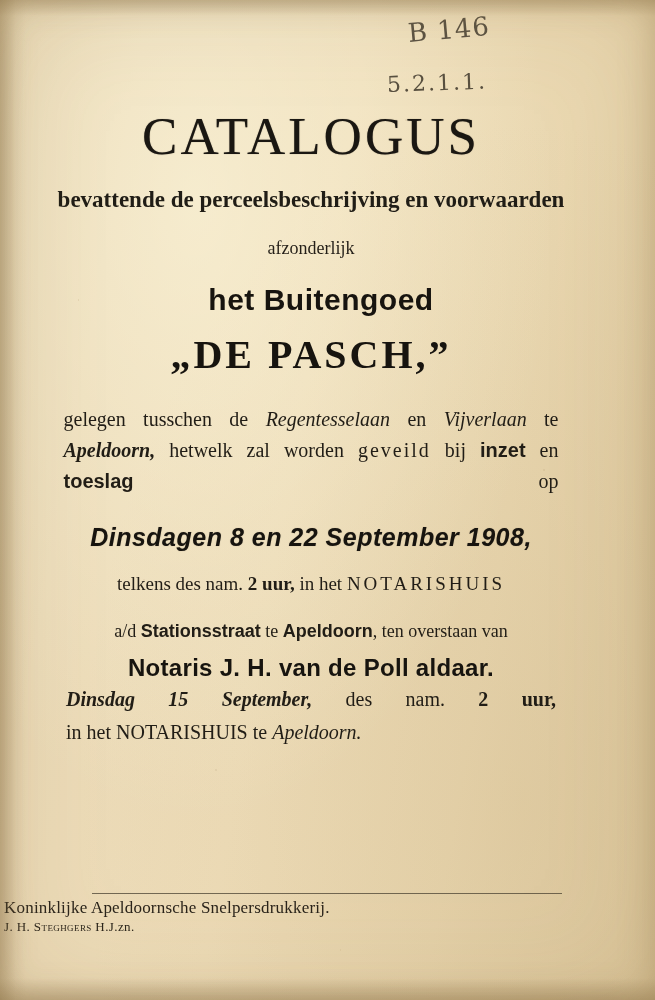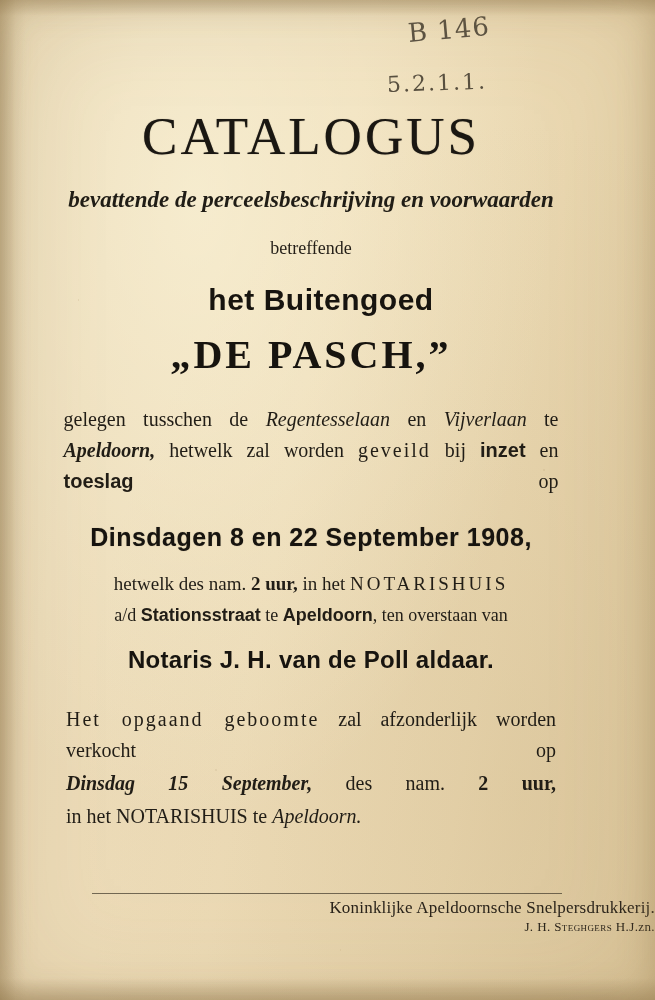--- a/index.html
+++ b/index.html
@@ -101,21 +101,20 @@
     text-shadow: 0 0 1px rgba(40,32,20,0.45);
   }
 
   .l-sub1 {
     margin-top: 21px;
     font-family: "Liberation Serif", serif;
     font-size: 23px;
     letter-spacing: 0px;
     font-weight: 600;
     color: #201d16;
-    font-style: italic;
   }
 
   .l-betreffende {
     margin-top: 25px;
     font-size: 18px;
     font-weight: 400;
     color: #241f18;
   }
 
   .l-buitengoed {
@@ -158,35 +157,36 @@
   .wider { letter-spacing: 3px; }
 
   .l-date {
     margin-top: 26px;
     font-family: "Liberation Sans", sans-serif;
     font-size: 25px;
     font-weight: 700;
     letter-spacing: 0.5px;
     color: #17140f;
     text-shadow: 0 0 1px rgba(40,32,20,0.3);
+    font-style: italic;
   }
 
   .p-telkens {
     margin-top: 17px;
     width: 500px;
     font-size: 19px;
   }
   .p-ad {
-    margin-top: 4px;
+    margin-top: 20px;
     width: 470px;
     font-size: 18px;
   }
 
   .l-notaris {
-    margin-top: 16px;
+    margin-top: 8px;
     font-family: "Liberation Sans", sans-serif;
     font-size: 24px;
     font-weight: 700;
     letter-spacing: 0.3px;
     color: #17140f;
   }
 
   .p-opgaand {
     margin-top: 30px;
     width: 490px;
@@ -207,23 +207,23 @@
     position: absolute;
     left: 92px;
     top: 893px;
     width: 470px;
     height: 1px;
     background: #4a4132;
     opacity: 0.75;
   }
   .footer {
     position: absolute;
-    left: 12px; right: 0;
+    left: 4px; right: 0;
     top: 898px;
-    text-align: right;
+    text-align: left;
     color: #2a241b;
   }
   .f-line1 {
     font-size: 17px;
     letter-spacing: 0.2px;
   }
   .f-line2 {
     margin-top: 1px;
     font-size: 13px;
     letter-spacing: 0.4px;
@@ -257,45 +257,42 @@
 
   <div class="hand hand-1">B 146</div>
   <div class="hand hand-2">5.2.1.1.</div>
 
   <div class="content">
 
     <div class="l-title">CATALOGUS</div>
 
     <div class="l-sub1">bevattende de perceelsbeschrijving en voorwaarden</div>
 
-    <div class="l-betreffende">betreffende</div>
+    <div class="l-betreffende">afzonderlijk</div>
 
     <div class="l-buitengoed">het Buitengoed</div>
 
     <div class="l-depasch">„DE PASCH,”</div>
 
     <div class="para p-gelegen">
       <span>gelegen tusschen de </span><span class="it">Regentesselaan</span><span> en </span><span class="it">Vijverlaan</span><span> te </span><span class="bdi">Apeldoorn,</span><span> hetwelk zal worden </span><span class="wide">geveild</span><span> bij </span><span class="sans-bd">inzet</span><span> en </span><span class="sans-bd">toeslag</span><span> op</span>
     </div>
 
     <div class="l-date">Dinsdagen 8 en 22 September 1908,</div>
 
     <div class="para ctr p-telkens">
-      <span>hetwelk des nam. </span><span class="bd">2 uur,</span><span> in het </span><span class="wider">NOTARISHUIS</span>
+      <span>telkens des nam. </span><span class="bd">2 uur,</span><span> in het </span><span class="wider">NOTARISHUIS</span>
     </div>
 
     <div class="para ctr p-ad">
       <span>a/d </span><span class="sans-bd">Stationsstraat</span><span> te </span><span class="sans-bd">Apeldoorn</span><span>, ten overstaan van</span>
     </div>
 
     <div class="l-notaris">Notaris J. H. van de Poll aldaar.</div>
 
-    <div class="para p-opgaand">
-      <span class="wide">Het opgaand geboomte</span><span> zal afzonderlijk worden verkocht op </span>
-    </div>
     <div class="para p-verkocht">
       <span class="bdi">Dinsdag 15 September,</span><span> des nam. </span><span class="bd">2 uur,</span>
     </div>
     <div class="para p-inhet">
       <span> in het NOTARISHUIS te </span><span class="it">Apeldoorn.</span>
     </div>
 
   </div>
 
   <div class="rule"></div>

